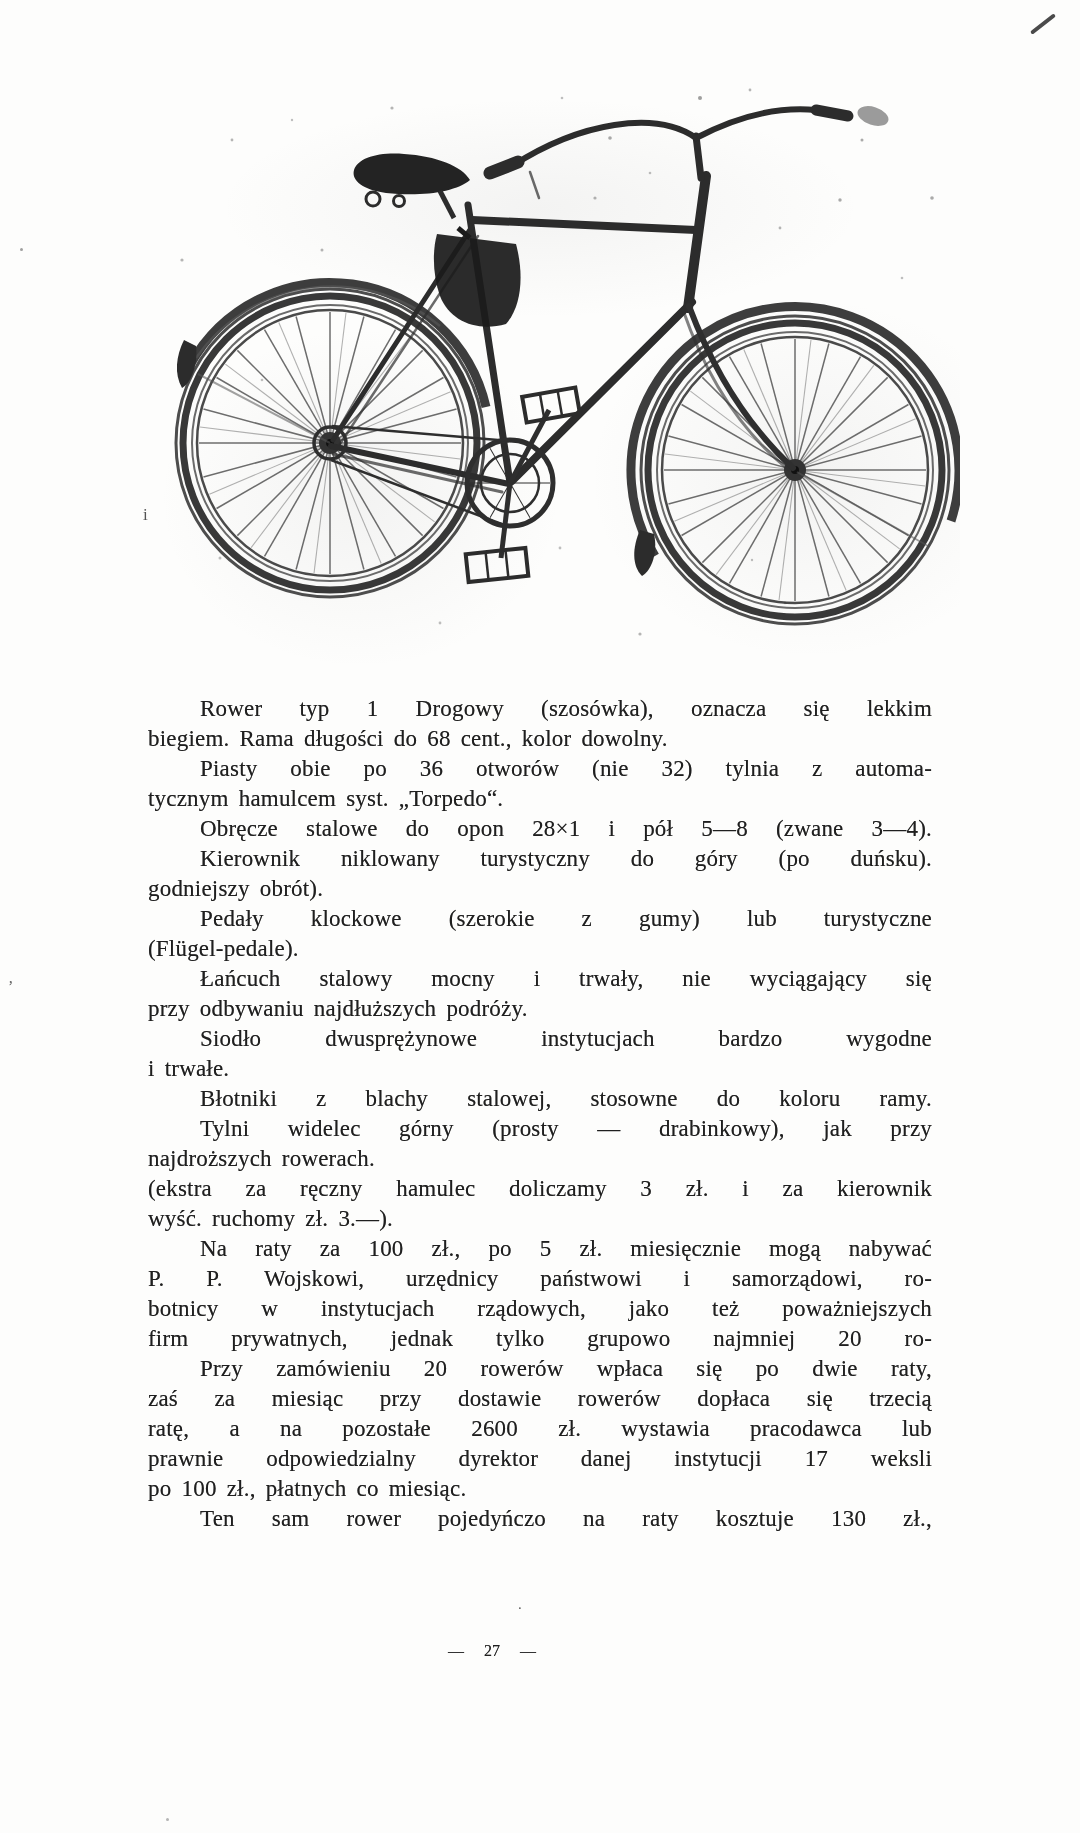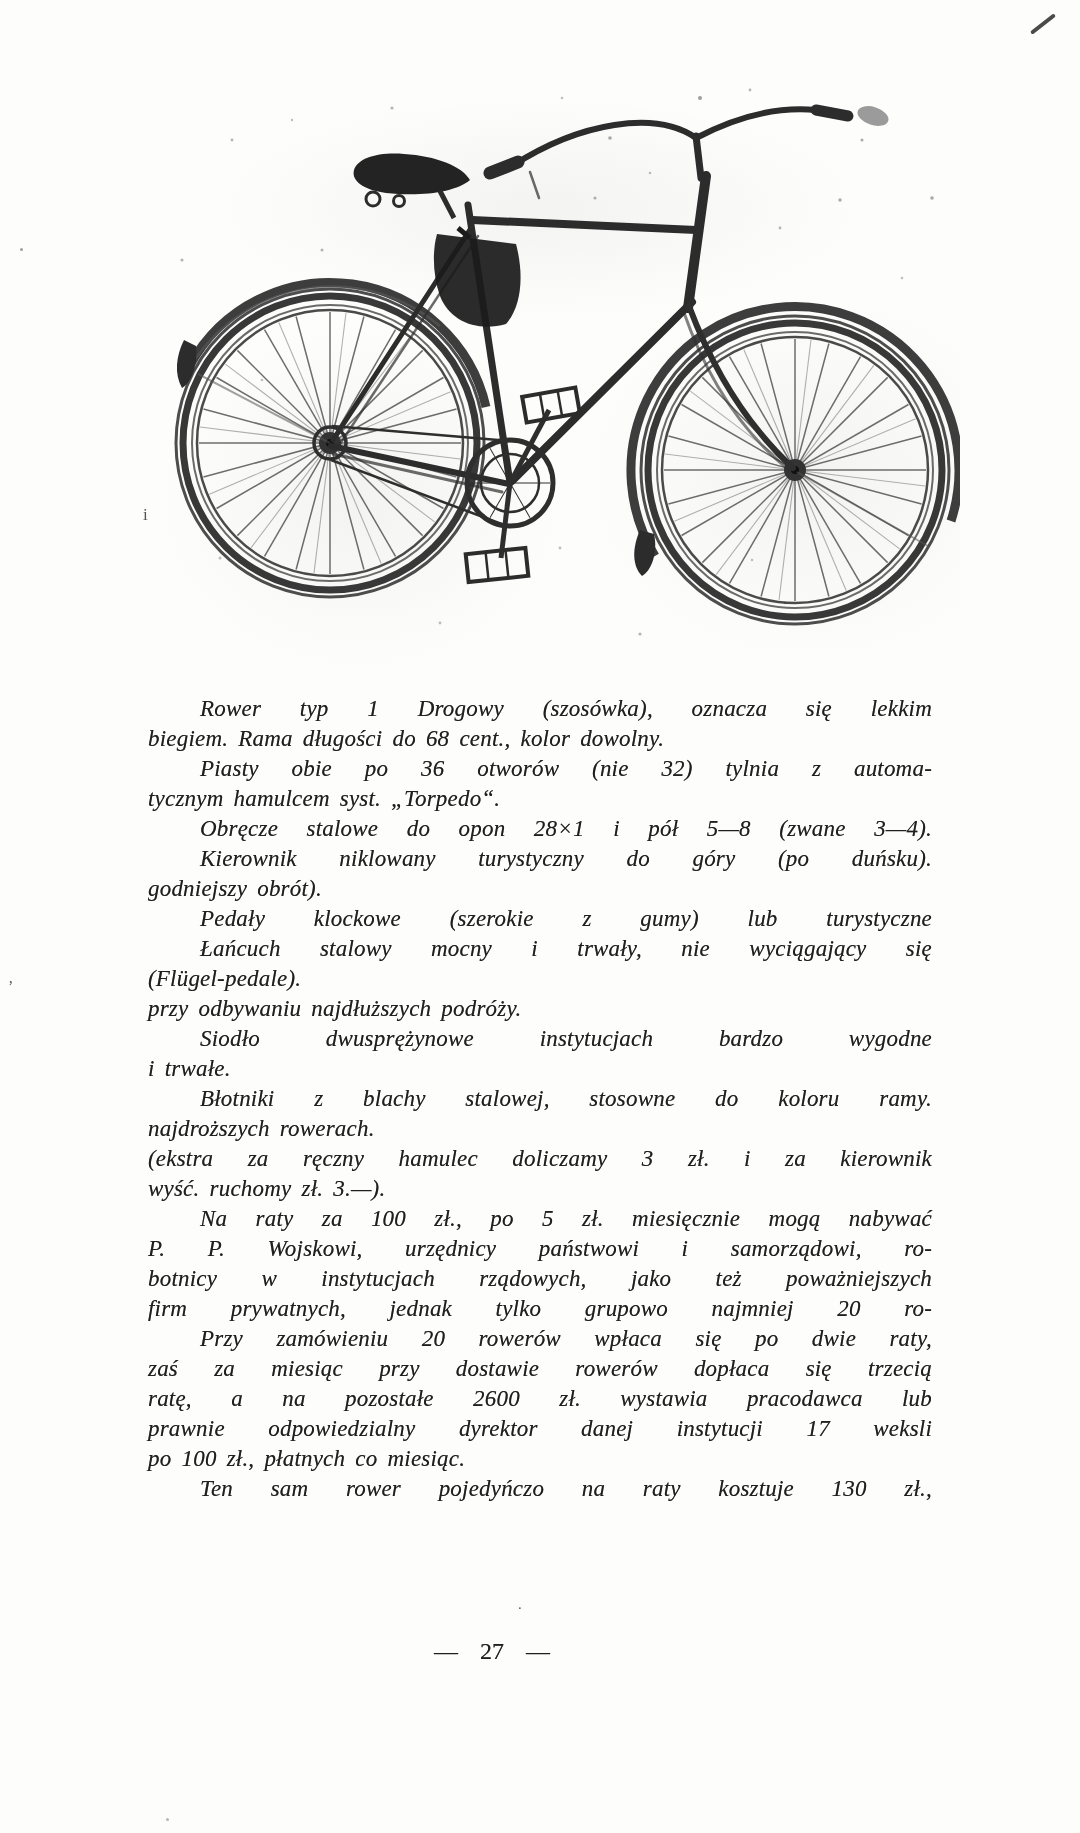--- a/index.html
+++ b/index.html
@@ -9,41 +9,41 @@
     position:relative;
     overflow:hidden;
     font-family:"Liberation Serif","DejaVu Serif",serif;
     color:#1f1f1f;
   }
   .figure{
     position:absolute;left:140px;top:78px;width:820px;height:585px;margin:0;
   }
   .figure svg{display:block;width:820px;height:585px;}
   .text-block{
-    position:absolute;left:148px;top:694px;width:784px;font-style:italic;
+    position:absolute;left:148px;top:694px;width:784px;
   }
   .line{
     height:30px;line-height:30px;
     font-size:23px;
     letter-spacing:.2px;
     word-spacing:.18em;
     white-space:nowrap;
     text-shadow:0 0 .5px rgba(20,20,20,.55);
   }
   .line.jfull{
     white-space:normal;
     text-align:justify;
     text-align-last:justify;
   }
   .line.indent{text-indent:52px;}
   .page-footer{
     position:absolute;left:148px;top:1636px;width:784px;
     text-align:center;
     transform:translateX(-48px);
-    font-size:24px;line-height:30px;
+    font-size:16px;line-height:30px;
     word-spacing:16px;
     text-shadow:0 0 .5px rgba(20,20,20,.55);
   }
   .margin-tick{
     position:absolute;left:8px;top:978px;
     font-size:16px;color:#2c2c2c;opacity:.75;
   }
   .footer-dot{
     position:absolute;left:518px;top:1596px;
     font-size:15px;color:#333;opacity:.8;
@@ -243,26 +243,27 @@
 
 <main class="text-block" id="text-block">
     <div class="line indent jfull">Rower typ 1 Drogowy (szosówka), oznacza się lekkim</div>
     <div class="line">biegiem. Rama długości do 68 cent., kolor dowolny.</div>
     <div class="line indent jfull">Piasty obie po 36 otworów (nie 32) tylnia z automa-</div>
     <div class="line">tycznym hamulcem syst. „Torpedo“.</div>
     <div class="line indent jfull">Obręcze stalowe do opon 28×1 i pół 5—8 (zwane 3—4).</div>
     <div class="line indent jfull">Kierownik niklowany turystyczny do góry (po duńsku).</div>
     <div class="line">godniejszy obrót).</div>
     <div class="line indent jfull">Pedały klockowe (szerokie z gumy) lub turystyczne</div>
+    <div class="line">(Flügel-pedale).</div>
     <div class="line indent jfull">Łańcuch stalowy mocny i trwały, nie wyciągający się</div>
-    <div class="line">(Flügel-pedale).</div>
     <div class="line">przy odbywaniu najdłuższych podróży.</div>
     <div class="line indent jfull">Siodło dwusprężynowe instytucjach bardzo wygodne</div>
     <div class="line">i trwałe.</div>
     <div class="line indent jfull">Błotniki z blachy stalowej, stosowne do koloru ramy.</div>
+    <div class="line indent jfull">Tylni widelec górny (prosty — drabinkowy), jak przy</div>
     <div class="line">najdroższych rowerach.</div>
     <div class="line jfull">(ekstra za ręczny hamulec doliczamy 3 zł. i za kierownik</div>
     <div class="line">wyść. ruchomy zł. 3.—).</div>
     <div class="line indent jfull">Na raty za 100 zł., po 5 zł. miesięcznie mogą nabywać</div>
     <div class="line jfull">P. P. Wojskowi, urzędnicy państwowi i samorządowi, ro-</div>
     <div class="line jfull">botnicy w instytucjach rządowych, jako też poważniejszych</div>
     <div class="line jfull">firm prywatnych, jednak tylko grupowo najmniej 20 ro-</div>
     <div class="line indent jfull">Przy zamówieniu 20 rowerów wpłaca się po dwie raty,</div>
     <div class="line jfull">zaś za miesiąc przy dostawie rowerów dopłaca się trzecią</div>
     <div class="line jfull">ratę, a na pozostałe 2600 zł. wystawia pracodawca lub</div>

